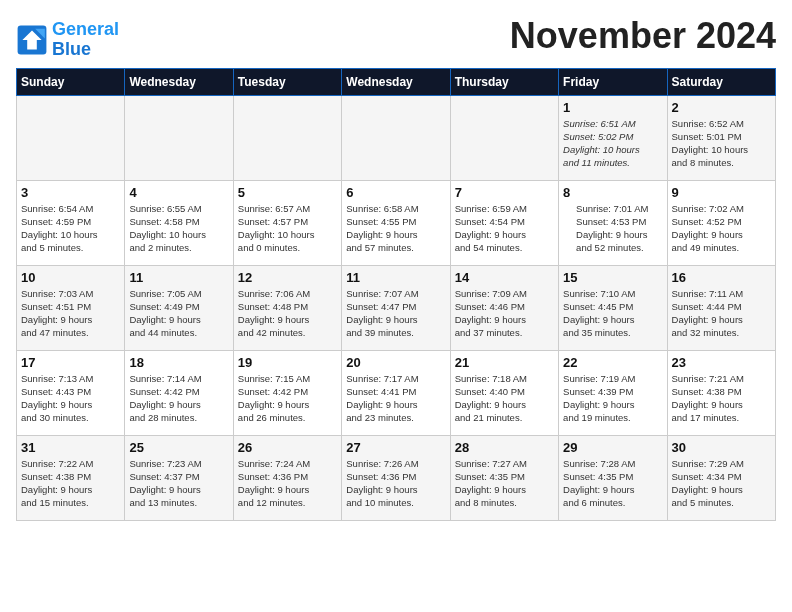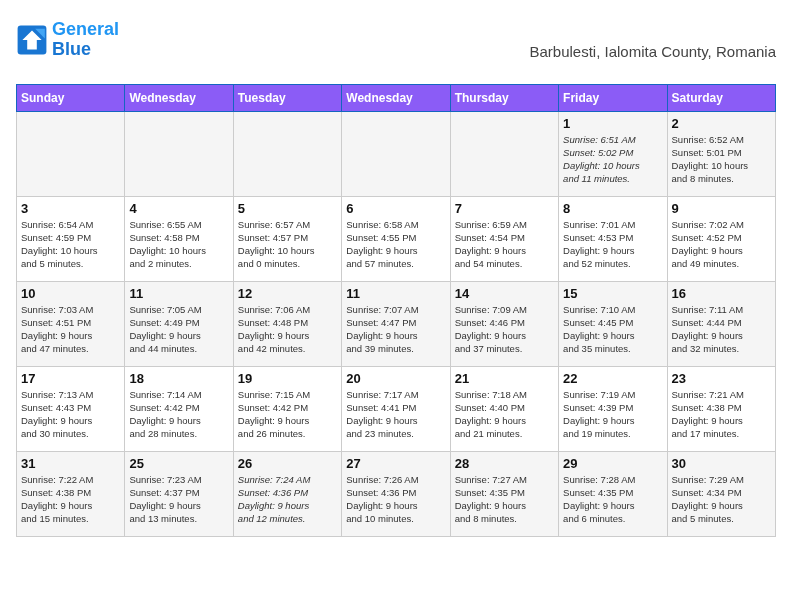--- a/index.html
+++ b/index.html
@@ -5,23 +5,23 @@
     * { box-sizing: border-box; margin: 0; padding: 0; }
     body {
       font-family: Arial, sans-serif;
       background: #fff;
       width: 792px;
       min-height: 612px;
       padding: 16px;
     }
     .header-section {
       display: flex;
-      align-items: flex-end;
+      align-items: flex-start;
       justify-content: space-between;
-      margin-bottom: 24px;
+      margin-bottom: 8px;
     }
     .logo {
       display: flex;
       align-items: center;
       margin-top: 4px;
     }
     .logo-text {
       font-size: 18px;
       font-weight: bold;
       color: #1a1a2e;
@@ -47,21 +47,21 @@
     .subtitle {
       font-size: 15px;
       color: #444;
     }
     table {
       width: 100%;
       border-collapse: collapse;
       table-layout: fixed;
     }
     thead tr {
-      background-color: #8b5cf6;
+      background-color: #0f172a;
     }
     thead th {
       color: #fff;
       font-size: 12px;
       font-weight: bold;
       padding: 6px 4px;
       text-align: left;
       border: 1px solid #1565C0;
     }
     tbody td {
@@ -106,21 +106,21 @@
       <polygon points="24,6 36,6 36,18" fill="#42A5F5"></polygon>
     </svg>
     <div>
       <div class="logo-text">
         <span>General</span><br>
         <span style="color:#1976D2">Blue</span>
       </div>
     </div>
   </div>
   <div class="title-block">
-    <div class="subtitle">Barbulesti, Ialomita County, Romania</div>
+    <div class="month-title">November 2024</div>
   </div>
 </div>
 
 <table>
   <thead>
     <tr>
     <th>Sunday</th>
         <th>Wednesday</th>
         <th>Tuesday</th>
         <th>Wednesday</th>
@@ -182,21 +182,21 @@
         </td>
         <td>
           <span class="day-number">7</span>
           <div class="day-info" style="white-space: pre-line;">Sunrise: 6:59 AM
 Sunset: 4:54 PM
 Daylight: 9 hours
 and 54 minutes.</div>
         </td>
         <td>
           <span class="day-number">8</span>
-          <div class="day-info" style="white-space: pre-line;">Sunrise: 7:01 AM
+          <div class="day-info" style="white-space: pre-line; margin-left: 13px;">Sunrise: 7:01 AM
 Sunset: 4:53 PM
 Daylight: 9 hours
 and 52 minutes.</div>
         </td>
         <td>
           <span class="day-number">9</span>
           <div class="day-info" style="white-space: pre-line;">Sunrise: 7:02 AM
 Sunset: 4:52 PM
 Daylight: 9 hours
 and 49 minutes.</div>
@@ -314,21 +314,21 @@
         </td>
         <td>
           <span class="day-number">25</span>
           <div class="day-info" style="white-space: pre-line;">Sunrise: 7:23 AM
 Sunset: 4:37 PM
 Daylight: 9 hours
 and 13 minutes.</div>
         </td>
         <td>
           <span class="day-number">26</span>
-          <div class="day-info" style="white-space: pre-line; font-style: italic;">Sunrise: 7:24 AM
+          <div class="day-info" style="white-space: pre-line;">Sunrise: 7:24 AM
 Sunset: 4:36 PM
 Daylight: 9 hours
 and 12 minutes.</div>
         </td>
         <td>
           <span class="day-number">27</span>
           <div class="day-info" style="white-space: pre-line;">Sunrise: 7:26 AM
 Sunset: 4:36 PM
 Daylight: 9 hours
 and 10 minutes.</div>

